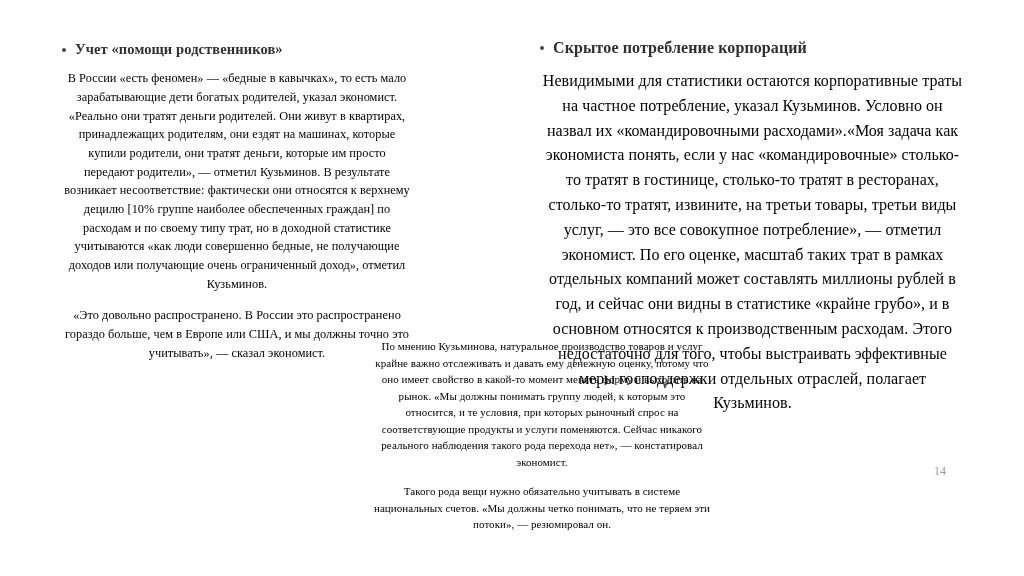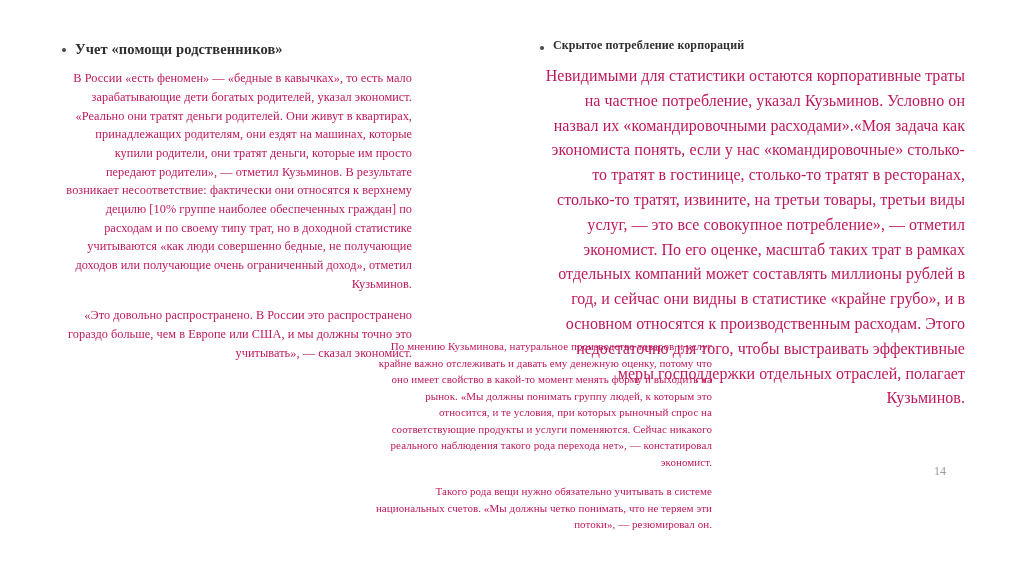--- a/index.html
+++ b/index.html
@@ -54,28 +54,28 @@
   }
   .heading {
     font-family: "Liberation Serif", serif;
     font-size: 14.5px;
     font-weight: bold;
     color: #2f2f2f;
     line-height: 1.25;
     letter-spacing: 0.1px;
   }
   .heading-lg {
-    font-size: 12px;
+    font-size: 16px;
   }
   p.body {
     font-size: 12.3px;
     line-height: 1.52;
-    color: #be185d;
+    color: #000000;
     margin: 0 0 13px 0;
-    text-align: right;
+    text-align: center;
     letter-spacing: 0.05px;
   }
   .col-right p.body {
     font-size: 16px;
     line-height: 1.55;
   }
   .col-bottom p.body {
     font-size: 11px;
     line-height: 1.5;
   }

